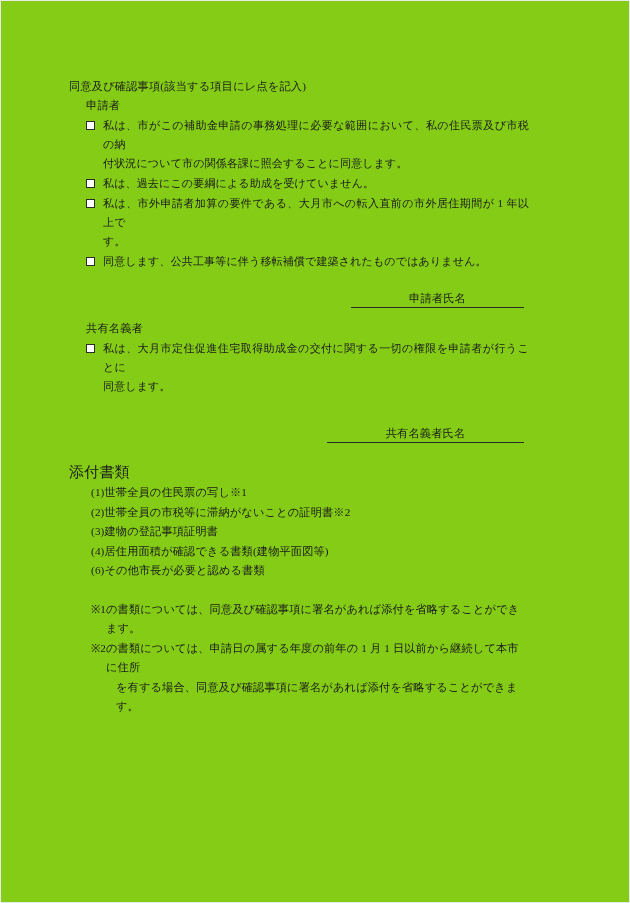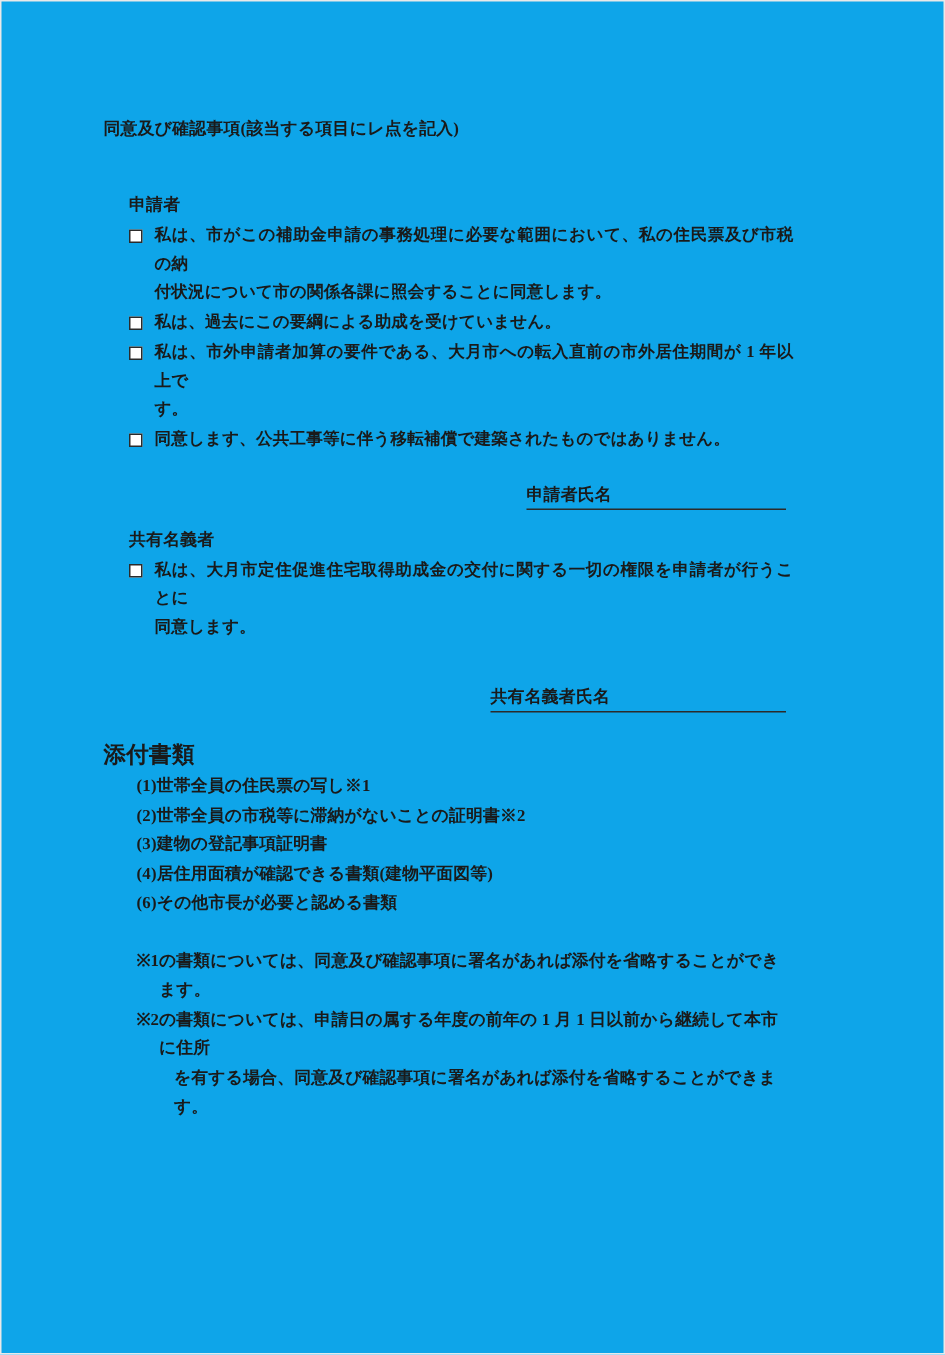--- a/index.html
+++ b/index.html
@@ -14,45 +14,43 @@
     font-family: "Liberation Serif", "DejaVu Serif", serif;
     color: #1a1a1a;
     overflow: hidden;
   }
   .page {
     position: absolute;
     top: 0;
     left: 0;
     width: 630px;
     height: 903px;
-    background: #0ea5e9;
+    background: #84cc16;
     box-sizing: border-box;
     border: 1px solid #e9e9e9;
-    font-weight: bold;
   }
   .content {
     position: absolute;
     left: 68px;
     top: 76px;
     width: 460px;
   }
 
   
   .section-title {
     font-size: 11.2px;
     line-height: 19px;
     letter-spacing: 0.2px;
     white-space: nowrap;
   }
   .sub-title {
     font-size: 11.2px;
     line-height: 19px;
     margin-left: 17px;
     letter-spacing: 0.2px;
-    margin-top: 32px;
   }
 
   
   .check-list {
     margin: 0;
     padding: 0;
     list-style: none;
   }
   .check-row {
     display: flex;
@@ -90,20 +88,21 @@
   }
   .sig-wrap.first { margin-top: 19px; }
   .sig-block {
     display: flex;
     align-items: flex-end;
     border-bottom: 1px solid #2b2b2b;
     padding-bottom: 1px;
     margin-left: 282px;
     width: 173px;
     box-sizing: border-box;
+    justify-content: center;
   }
   .sig-block.co { margin-left: 258px; width: 197px; margin-top: 10px; }
   .sig-label {
     font-size: 11.2px;
     line-height: 16px;
     letter-spacing: 0.2px;
     white-space: nowrap;
   }
 
   

